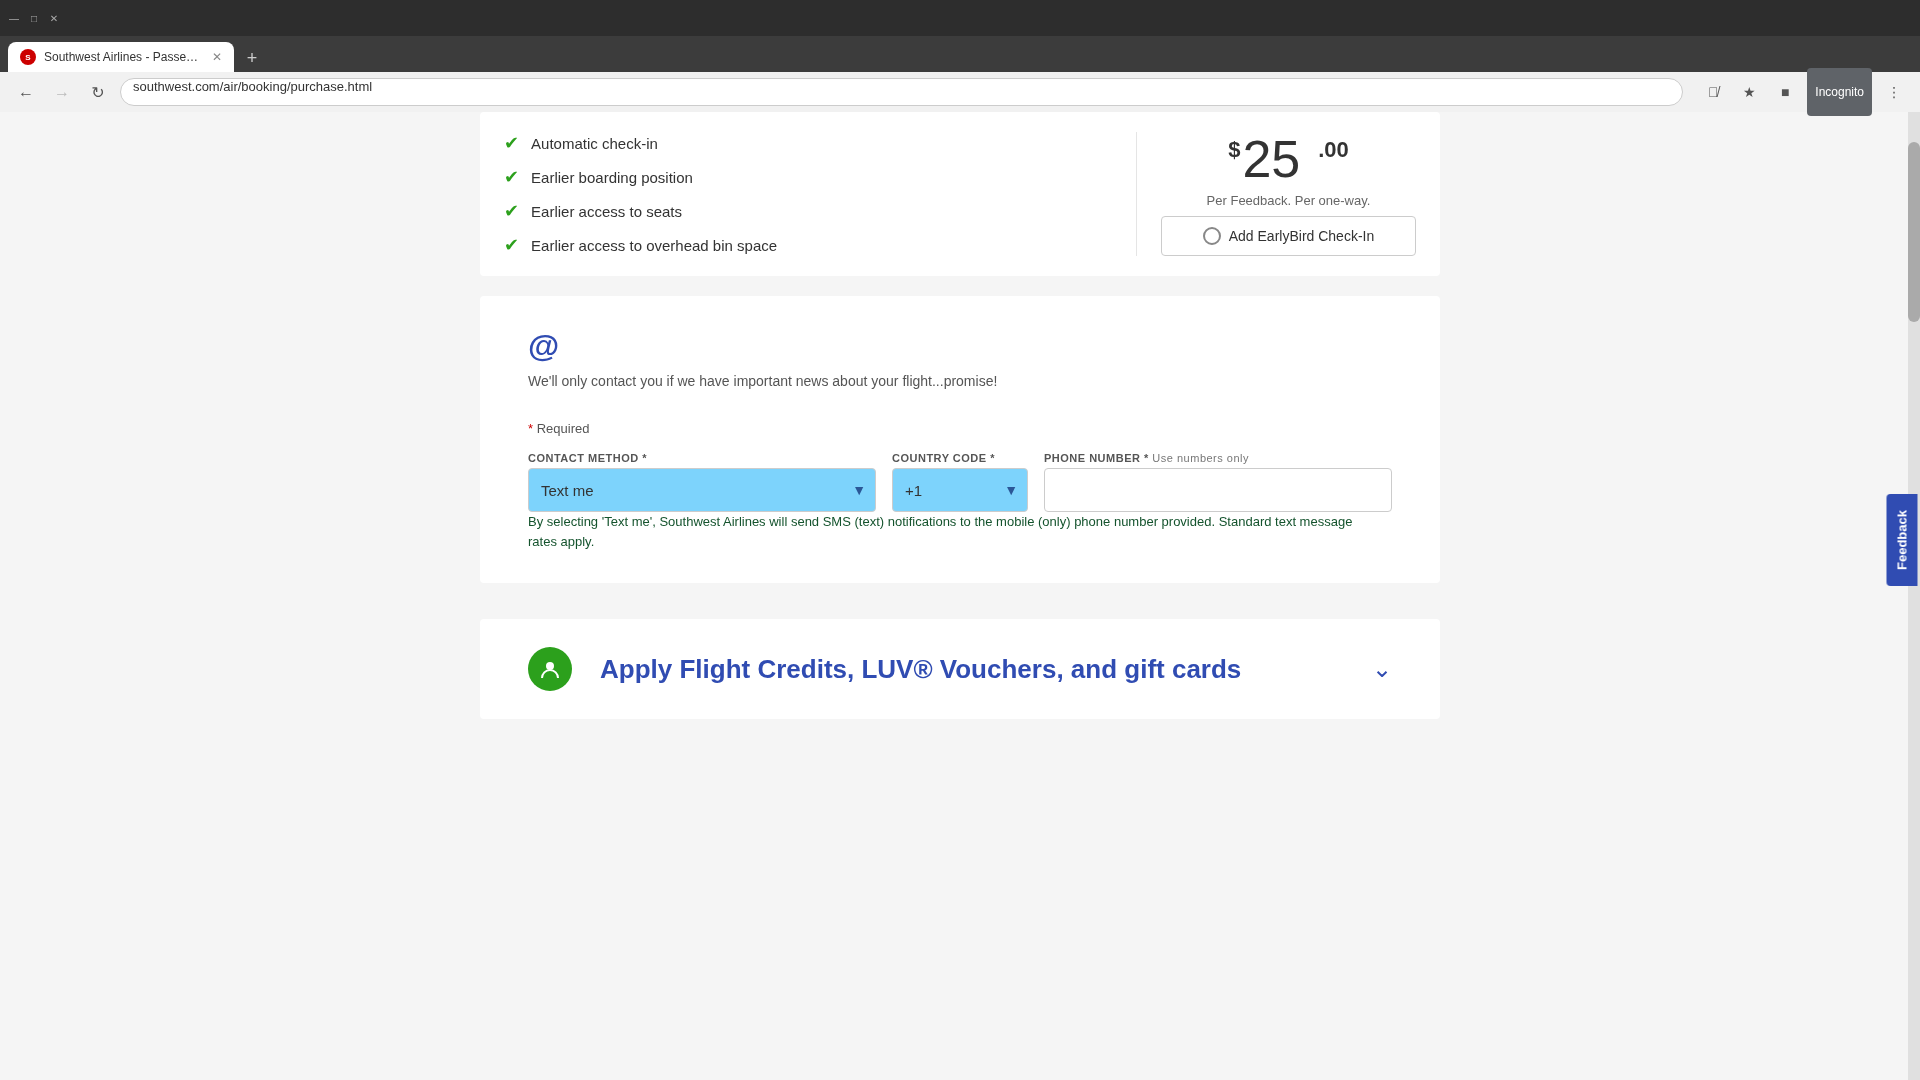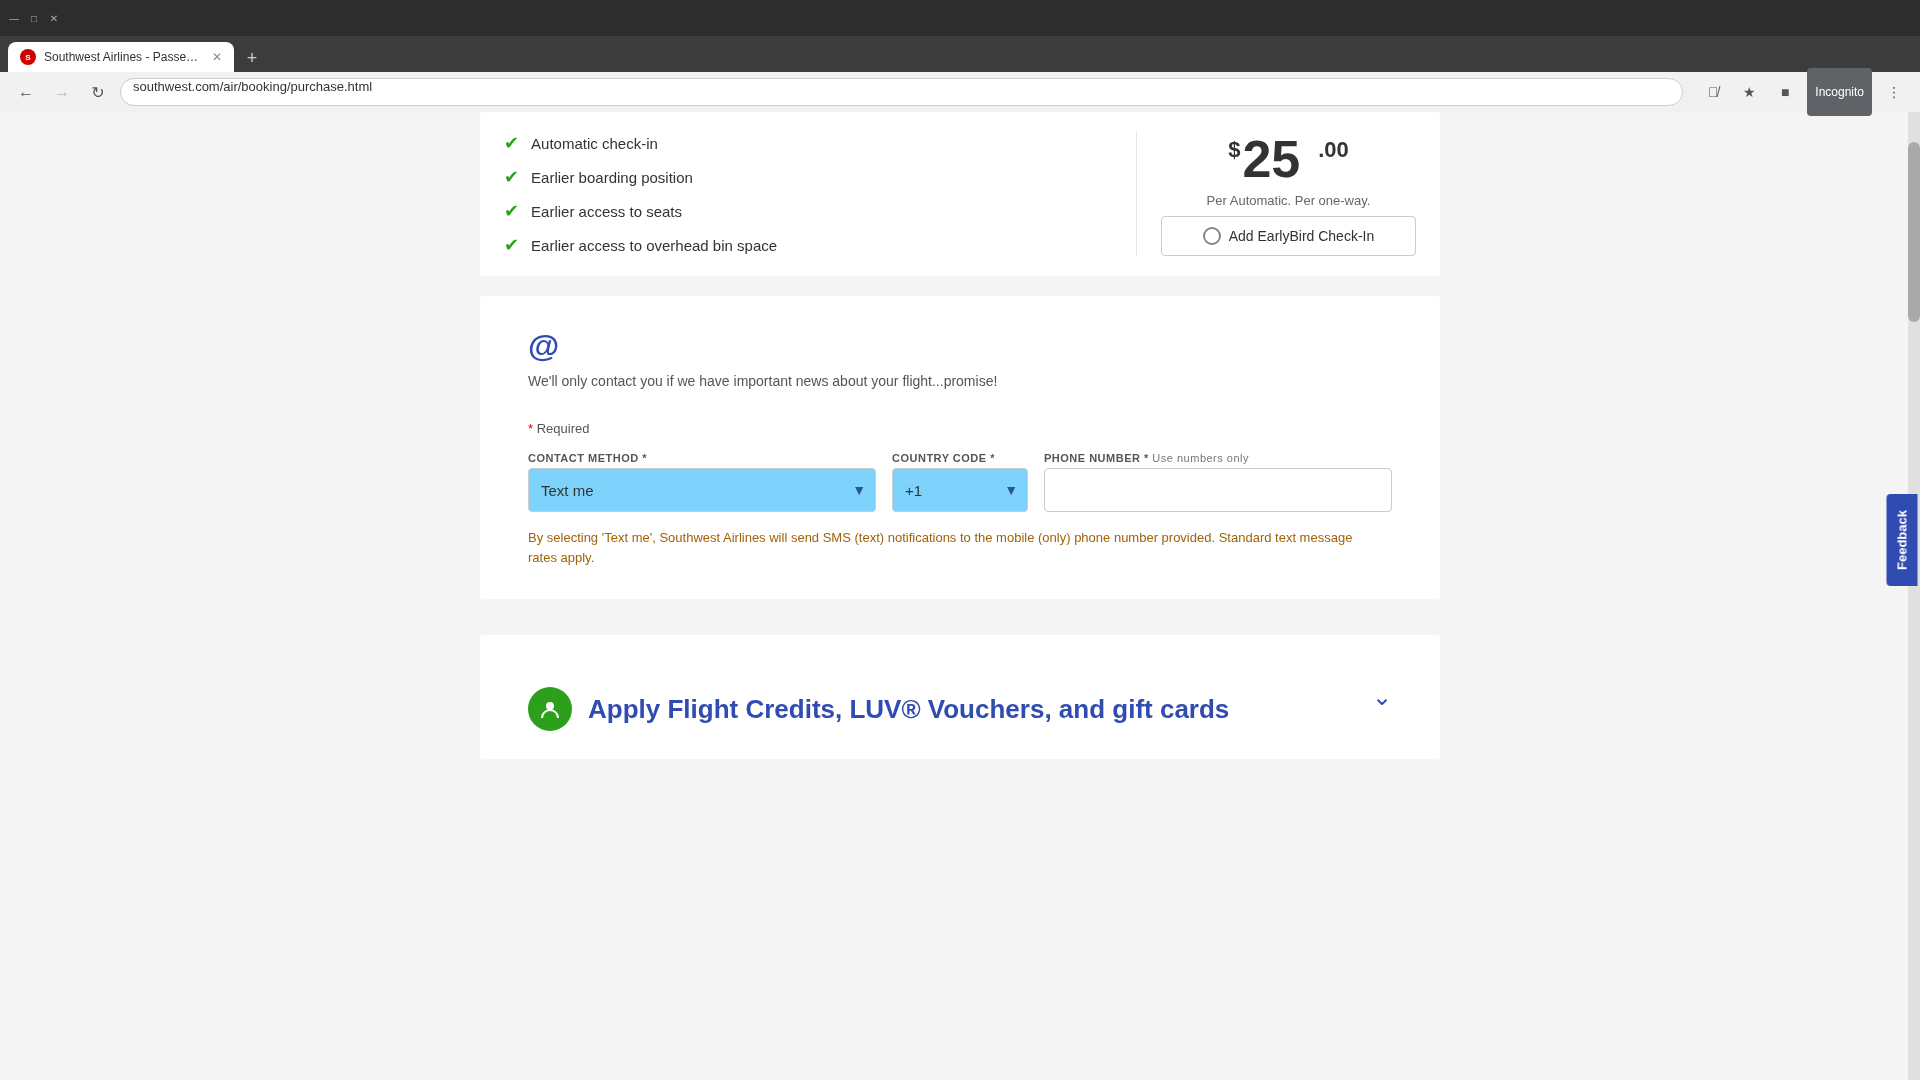--- a/index.html
+++ b/index.html
@@ -208,21 +208,21 @@
     }
 
     .price-dollar {
       font-size: 22px;
       font-weight: 600;
       margin-top: 4px;
     }
 
     .price-amount {
       font-size: 52px;
-      font-weight: 700;
+      font-weight: 400;
       line-height: 1;
     }
 
     .price-cents {
       font-size: 22px;
       font-weight: 600;
       margin-top: 4px;
       margin-left: 16px;
     }
 
@@ -377,42 +377,41 @@
       border: 1px solid #ccc;
       border-radius: 4px;
       padding: 0 12px;
       font-size: 15px;
       color: #333;
       width: 100%;
     }
 
     .disclaimer-text {
       font-size: 13px;
-      color: #a16207;
-      margin-top: 16px;
+      color: #14532d;
+      margin-top: 0;
       line-height: 1.5;
       max-width: 840px;
     }
 
     
     .credits-section {
       background: #fff;
       border-radius: 4px;
       padding: 28px 48px;
       margin-top: 16px;
       display: flex;
       align-items: center;
       justify-content: space-between;
     }
 
     .credits-heading {
       display: flex;
       align-items: center;
-      gap: 16px;
-      margin-top: 24px;
+      gap: 28px;
     }
 
     .credits-icon {
       width: 44px;
       height: 44px;
       background: #2ca01c;
       border-radius: 50%;
       display: flex;
       align-items: center;
       justify-content: center;
@@ -533,21 +532,21 @@
           <span>Earlier access to overhead bin space</span>
         </div>
       </div>
 
       <div class="earlybird-pricing">
         <div class="price-display">
           <span class="price-dollar">$</span>
           <span class="price-amount">25</span>
           <span class="price-cents">.00</span>
         </div>
-        <div class="price-label">Per Automatic. Per one-way.</div>
+        <div class="price-label">Per Feedback. Per one-way.</div>
         <button class="add-earlybird-btn">
           <span class="radio-circle"></span>
           <span>Add EarlyBird Check-In</span>
         </button>
       </div>
     </div>
 
     <div class="section-divider"></div>
 
     <div class="contact-section">

